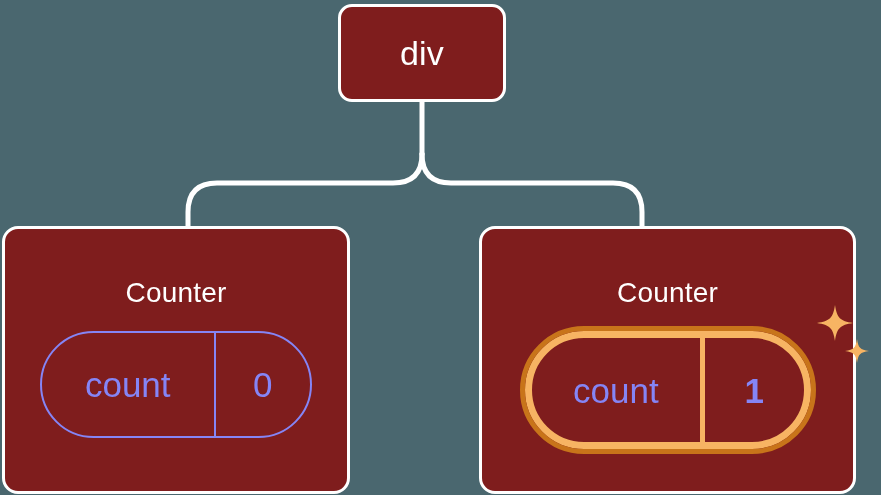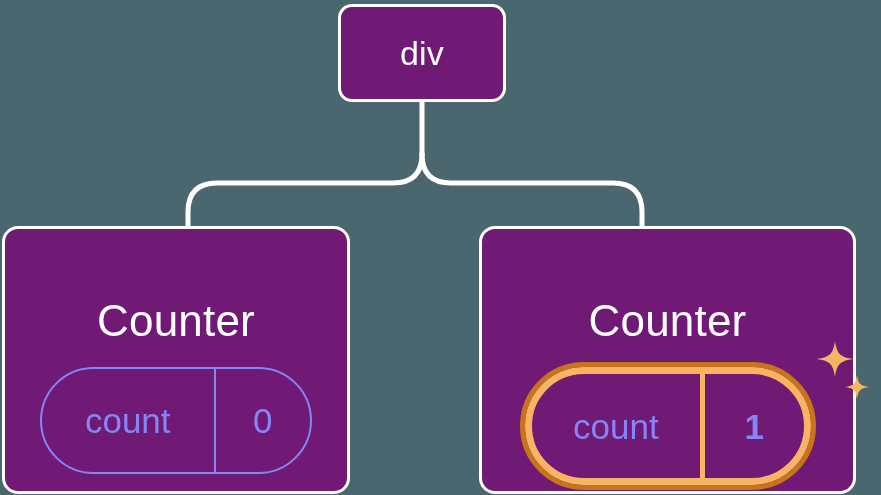--- a/index.html
+++ b/index.html
@@ -29,21 +29,21 @@
     left: 0; top: 0;
     width: 881px;
     height: 495px;
     pointer-events: none;
   }
 
   
   .node {
     position: absolute;
     box-sizing: border-box;
-    background: #701a75;
+    background: #7f1d1d;
     border: 3px solid #FFFFFF;
     border-radius: 14px;
   }
 
   
   #node-root {
     left: 338px;
     top: 4px;
     width: 168px;
     height: 98px;
@@ -72,24 +72,24 @@
     height: 268px;
   }
   #node-counter-right {
     left: 479px;
     top: 226px;
     width: 377px;
     height: 268px;
   }
   .card .node-title {
     color: #FFFFFF;
-    font-size: 44px;
+    font-size: 28px;
     line-height: 1;
     letter-spacing: 0.2px;
-    margin-top: 70px;
+    margin-top: 50px;
   }
 
   
   .pill-wrap {
     position: relative;
     margin-top: 24px;
     display: flex;
     align-items: center;
     justify-content: center;
   }

